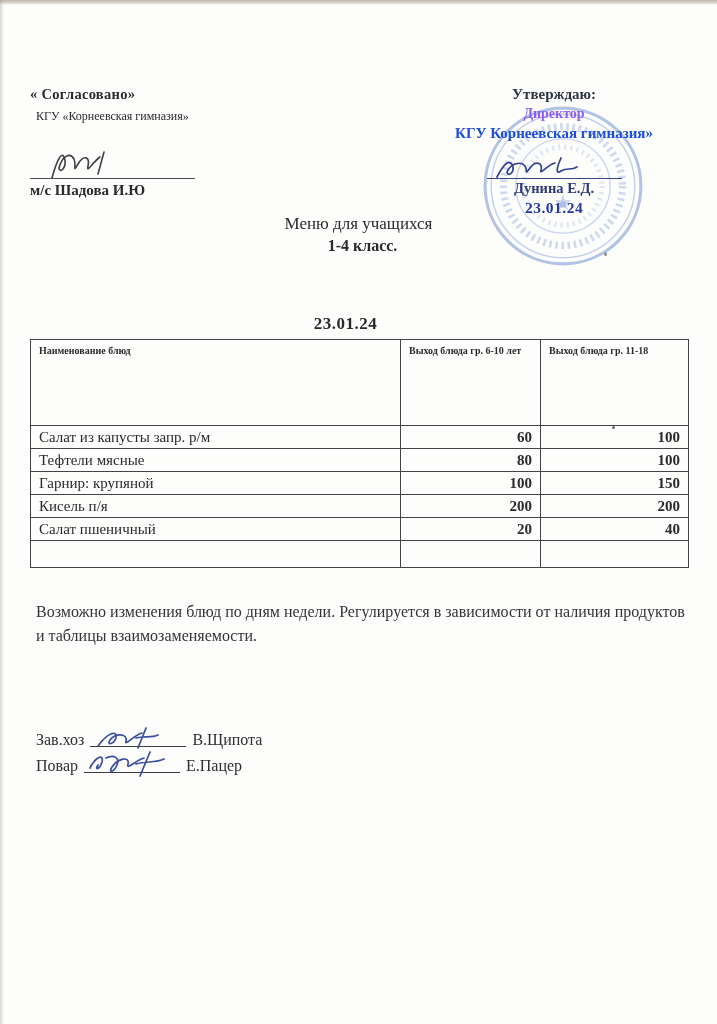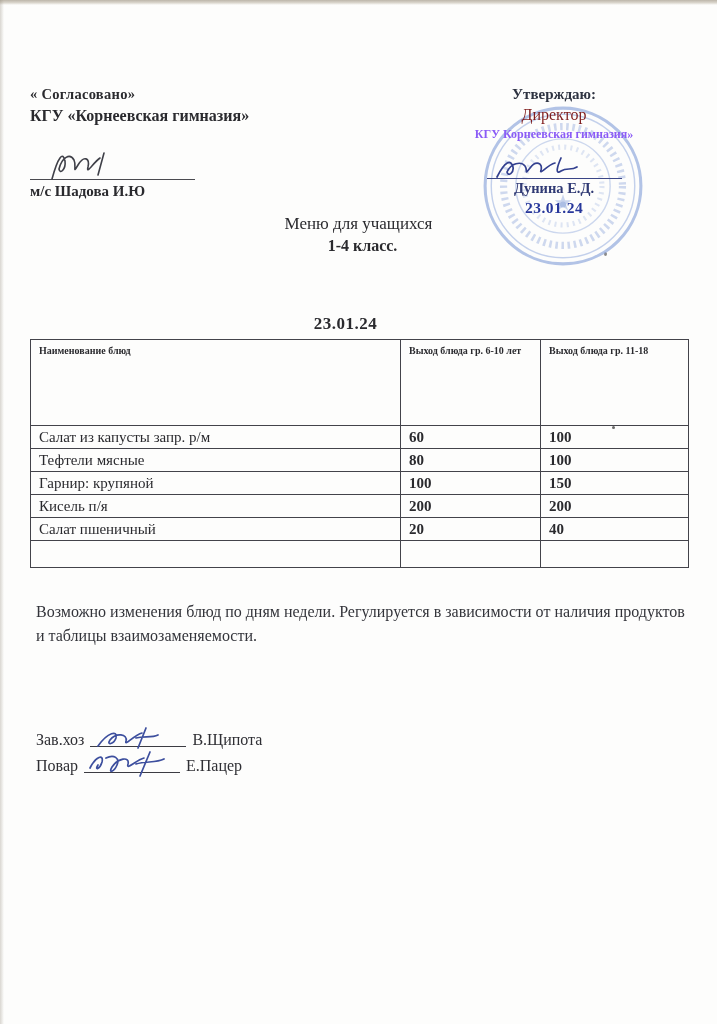--- a/index.html
+++ b/index.html
@@ -20,34 +20,34 @@
   }
   .scan-edge-left{
     position:absolute;top:0;left:0;bottom:0;width:4px;
     background:linear-gradient(to right, rgba(150,142,128,.35), rgba(255,255,255,0));
   }
   
   .approved{
     position:absolute;left:30px;top:86px;width:250px;
   }
   .approved .l1{font-weight:bold;font-size:14.5px;margin:0 0 4px 0;letter-spacing:.3px;}
-  .approved .l2{font-weight:bold;font-size:16px;margin:0;}
+  .approved .l2{font-weight:normal;font-size:12px;margin:6px;}
   .approved .sigzone{
     position:relative;margin-top:14px;width:165px;height:40px;
     border-bottom:1.6px solid #4a4a50;
   }
   .approved .sigzone svg{position:absolute;left:18px;bottom:-4px;}
   .approved .signer{font-weight:bold;font-size:15px;margin:3px 0 13px 0;}
 
   .approval{
     position:absolute;left:408px;top:86px;width:292px;text-align:center;z-index:2;
   }
   .approval .l1{font-weight:bold;font-size:15px;margin:0 0 3px 0;color:#2e3341;}
-  .approval .l2{font-weight:normal;font-size:16px;margin:0 0 3px 0;color:#7f1d1d;}
-  .approval .l3{font-weight:bold;font-size:12px;margin:0;color:#8b5cf6;}
+  .approval .l2{font-weight:bold;font-size:14px;margin:0 0 3px 0;color:#8b5cf6;}
+  .approval .l3{font-weight:bold;font-size:15px;margin:0;color:#1d4ed8;}
   .approval .sigzone{
     position:relative;margin:10px auto 0 auto;width:135px;height:26px;
     border-bottom:1.4px solid #3a4586;
   }
   .approval .sigzone svg{position:absolute;left:4px;bottom:-3px;}
   .approval .signer{font-weight:bold;font-size:14.5px;margin:1px 0 0 0;color:#303a74;}
   .approval .date{font-weight:bold;font-size:15.5px;margin:2px 0 0 0;color:#27379b;letter-spacing:.5px;}
 
   .stamp{
     position:absolute;left:481px;top:104px;width:164px;height:164px;z-index:1;
@@ -75,21 +75,21 @@
   table.menu th, table.menu td{
     border:1.5px solid #43434a;
     padding:1px 8px;
     font-size:15px;
   }
   table.menu thead th{
     text-align:left;vertical-align:top;font-weight:bold;
     height:80px;font-size:10px;line-height:1.45;padding-top:4px;
   }
   table.menu td{height:20px;}
-  table.menu td.num{text-align:left;font-weight:bold;}
+  table.menu td.num{text-align:right;font-weight:bold;}
   table.menu tr.empty td{height:24px;}
 
   
   .note{
     position:absolute;left:36px;top:584px;width:652px;
     font-size:16px;line-height:1.5;color:#33343a;
   }
   
   .signoff{position:absolute;left:36px;top:726px;}
   .signoff .row{display:flex;align-items:flex-end;font-size:16px;margin-bottom:3px;}

